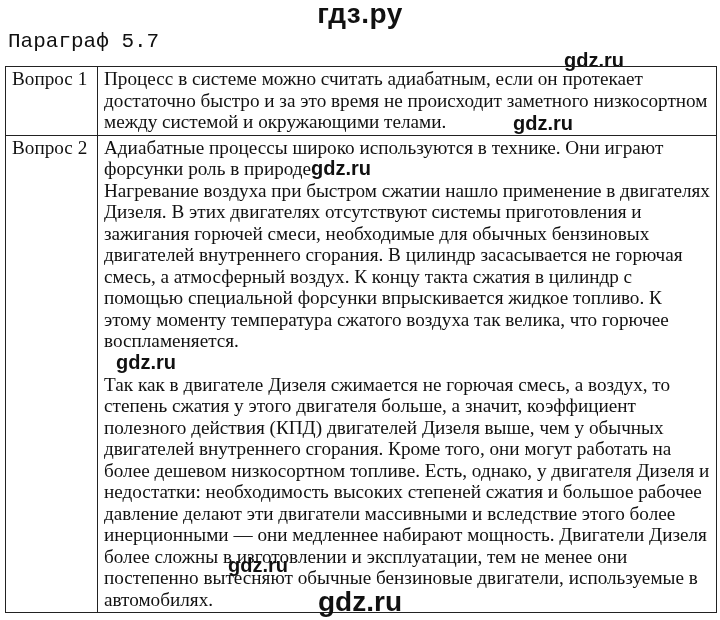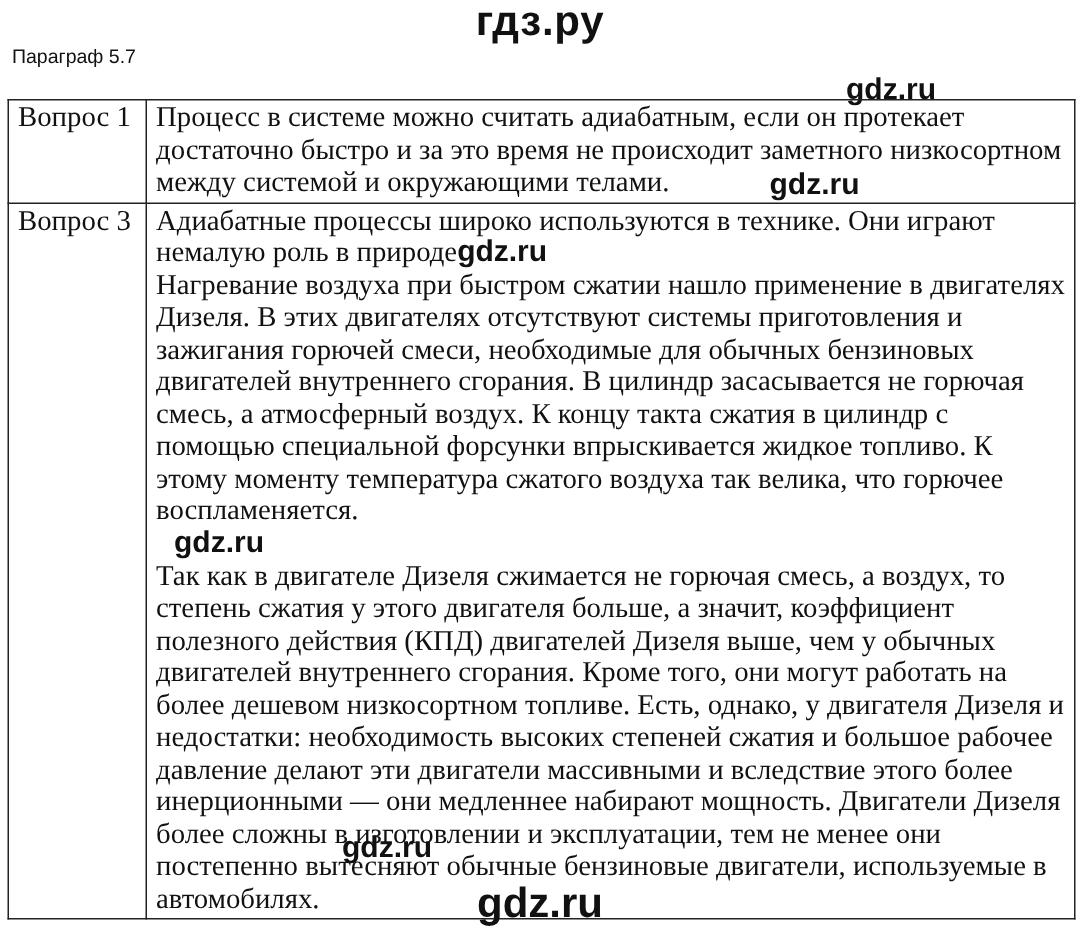--- a/index.html
+++ b/index.html
@@ -1,21 +1,21 @@
 <!DOCTYPE html>
 <html><head>
 <meta charset="utf-8">
 <style>
   html, body { margin:0; padding:0; background:#ffffff; }
   body { width:720px; height:620px; position:relative; overflow:hidden; color:#111; }
   .header-logo { position:absolute; left:0; top:-2px; width:720px; text-align:center;
     font-family:"Liberation Sans", sans-serif; font-weight:bold; font-size:28px; letter-spacing:0.5px; }
   .footer-logo { position:absolute; left:0; top:586px; width:720px; text-align:center;
     font-family:"Liberation Sans", sans-serif; font-weight:bold; font-size:28px; }
-  .para-title { position:absolute; left:8px; top:30px; font-family:Liberation Sans, sans-serif; font-size:13px; }
+  .para-title { position:absolute; left:8px; top:30px; font-family:Liberation Mono, monospace; font-size:21px; }
   table.qa { position:absolute; left:5px; top:66px; width:712px; border-collapse:collapse;
     font-family:"Liberation Serif", serif; font-size:19.2px; line-height:21.5px; }
   table.qa td { border:1px solid #222; vertical-align:top; padding:1px 6px 2px 6px;margin-top:28px; }
   td.q { width:79px; padding-left:5px; white-space:nowrap; }
   td.a p { margin:0; }
   .wm { font-family:"Liberation Sans", sans-serif; font-weight:bold; font-size:20px; color:#111;
     line-height:1; }
   .wm-abs { position:absolute; }
   .inline-wm { font-family:"Liberation Sans", sans-serif; font-weight:bold; font-size:20px; }
   .wm-line { display:block; height:22px; padding-left:12px; }
@@ -31,23 +31,23 @@
 
 <table class="qa">
   <tbody>
       <tr>
     <td class="q">Вопрос 1</td>
     <td class="a">
       <p>Процесс в системе можно считать адиабатным, если он протекает достаточно быстро и за это время не происходит заметного низкосортном между системой и окружающими телами.</p>
     </td>
   </tr>
   <tr>
-    <td class="q">Вопрос 3</td>
+    <td class="q">Вопрос 2</td>
     <td class="a">
-      <p><span>Адиабатные процессы широко используются в технике. Они играют немалую роль в природе</span><span class="inline-wm">gdz.ru</span></p>
+      <p><span>Адиабатные процессы широко используются в технике. Они играют форсунки роль в природе</span><span class="inline-wm">gdz.ru</span></p>
       <p>Нагревание воздуха при быстром сжатии нашло применение в двигателях Дизеля. В этих двигателях отсутствуют системы приготовления и зажигания горючей смеси, необходимые для обычных бензиновых двигателей внутреннего сгорания. В цилиндр засасывается не горючая смесь, а атмосферный воздух. К концу такта сжатия в цилиндр с помощью специальной форсунки впрыскивается жидкое топливо. К этому моменту температура сжатого воздуха так велика, что горючее воспламеняется.</p>
       <span class="wm-line wm">gdz.ru</span>
       <p>Так как в двигателе Дизеля сжимается не горючая смесь, а воздух, то степень сжатия у этого двигателя больше, а значит, коэффициент полезного действия (КПД) двигателей Дизеля выше, чем у обычных двигателей внутреннего сгорания. Кроме того, они могут работать на более дешевом низкосортном топливе. Есть, однако, у двигателя Дизеля и недостатки: необходимость высоких степеней сжатия и большое рабочее давление делают эти двигатели массивными и вследствие этого более инерционными — они медленнее набирают мощность. Двигатели Дизеля более сложны в изготовлении и эксплуатации, тем не менее они постепенно вытесняют обычные бензиновые двигатели, используемые в автомобилях.</p>
     </td>
   </tr>
 </tbody>
   </table>
 
 <div class="wm wm-abs" style="left:513px; top:113px;">gdz.ru</div>
 <div class="wm wm-abs" style="left:228px; top:555px;">gdz.ru</div>

